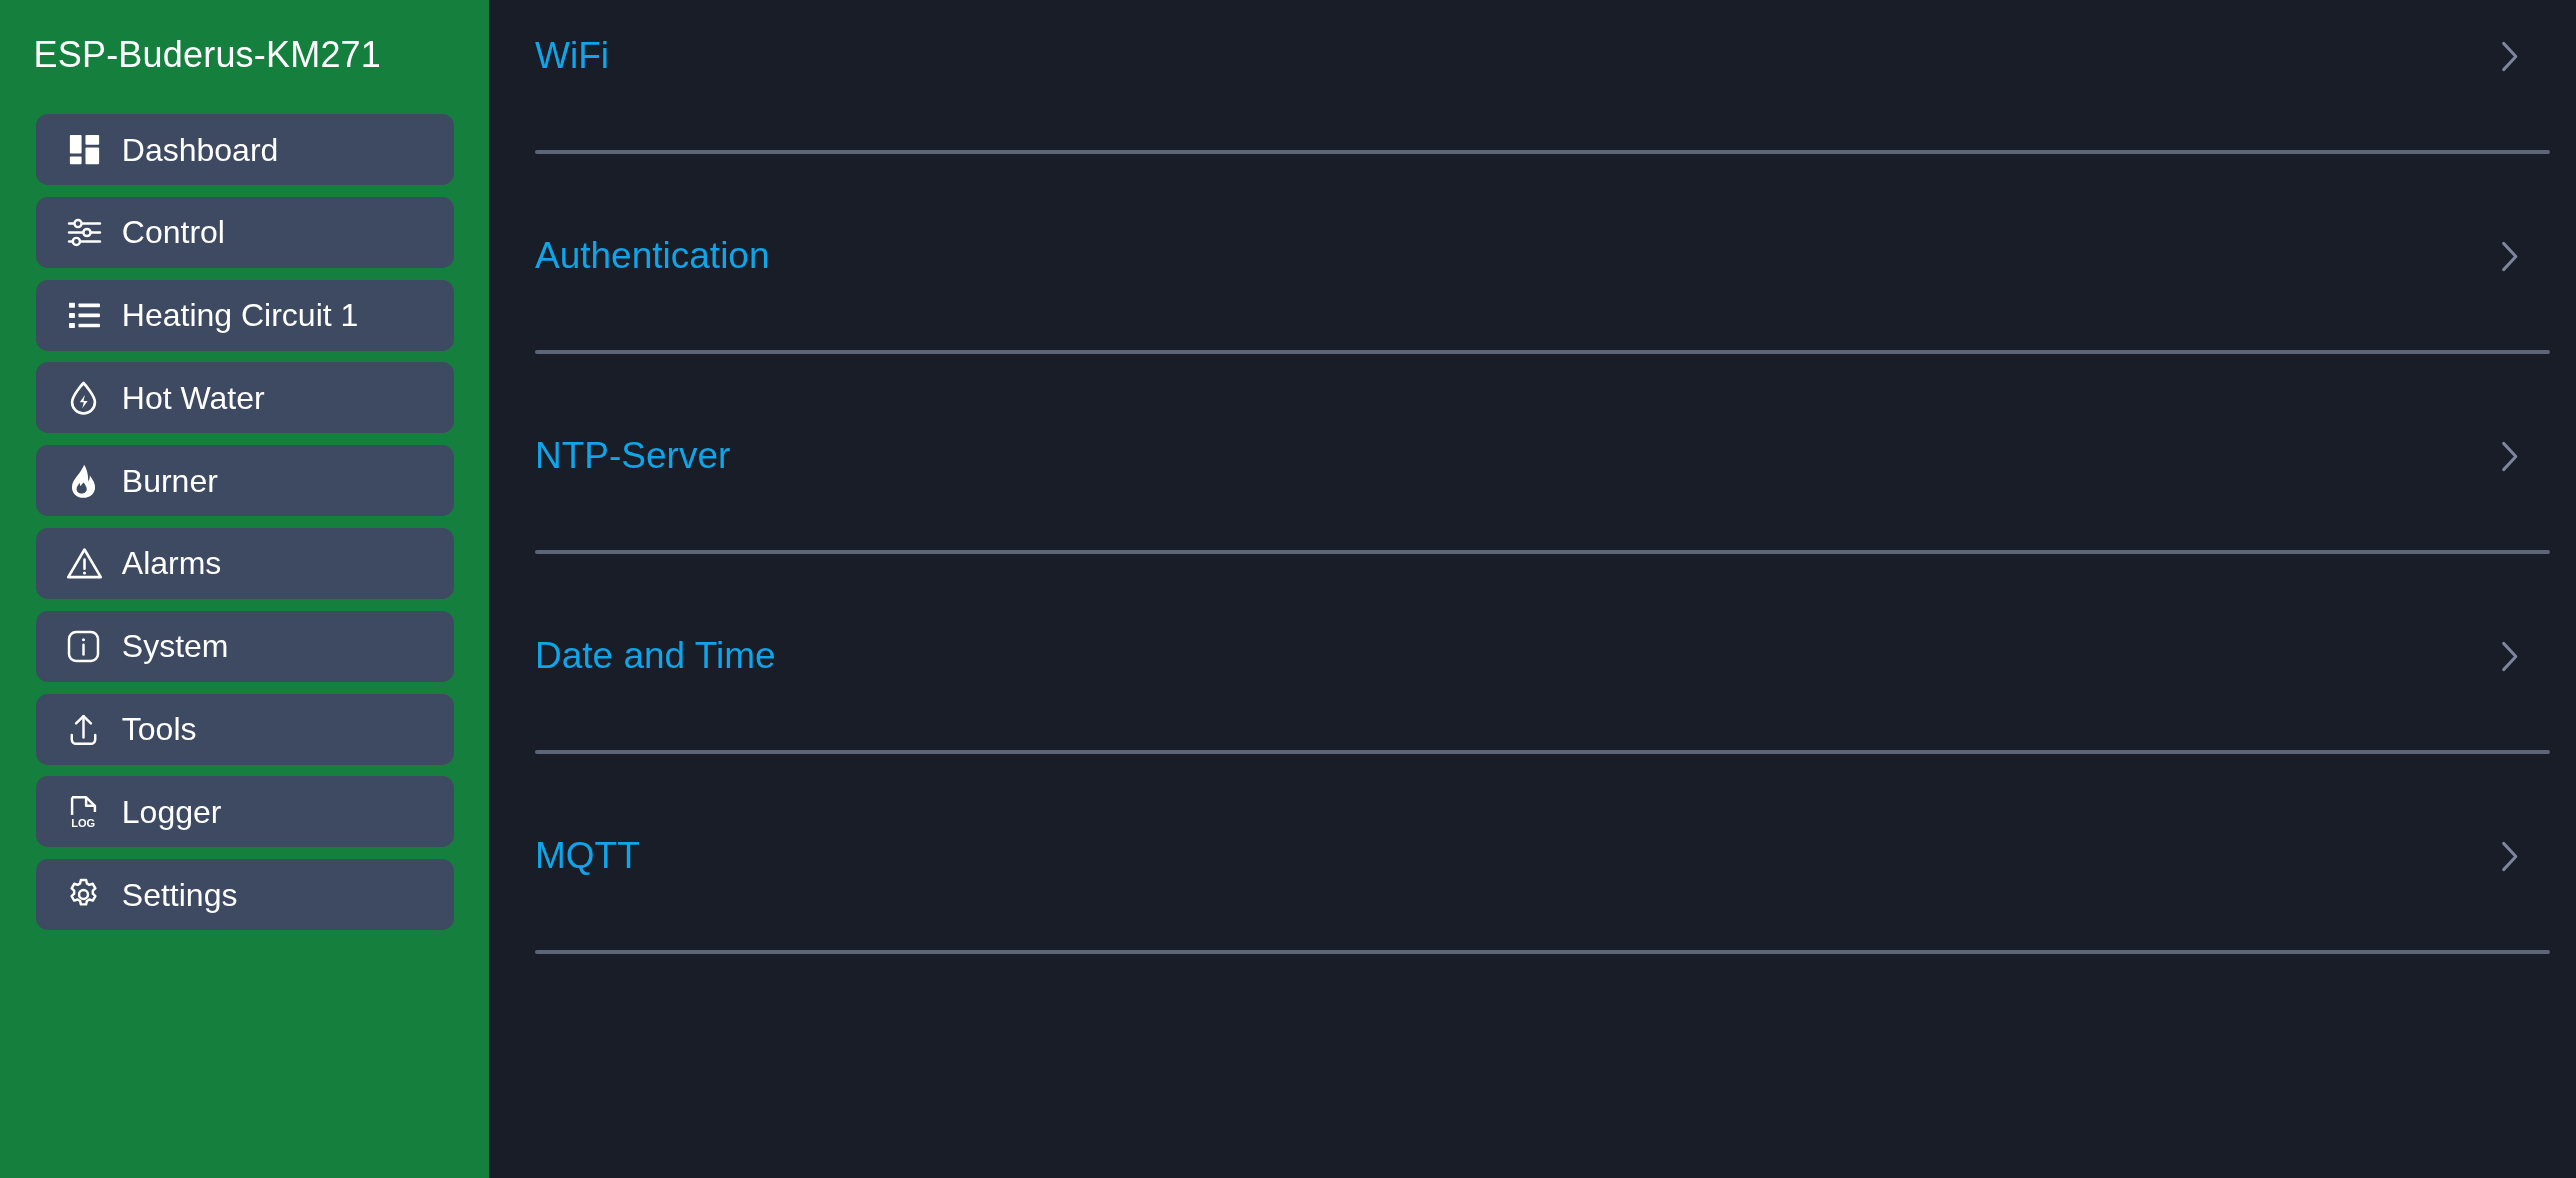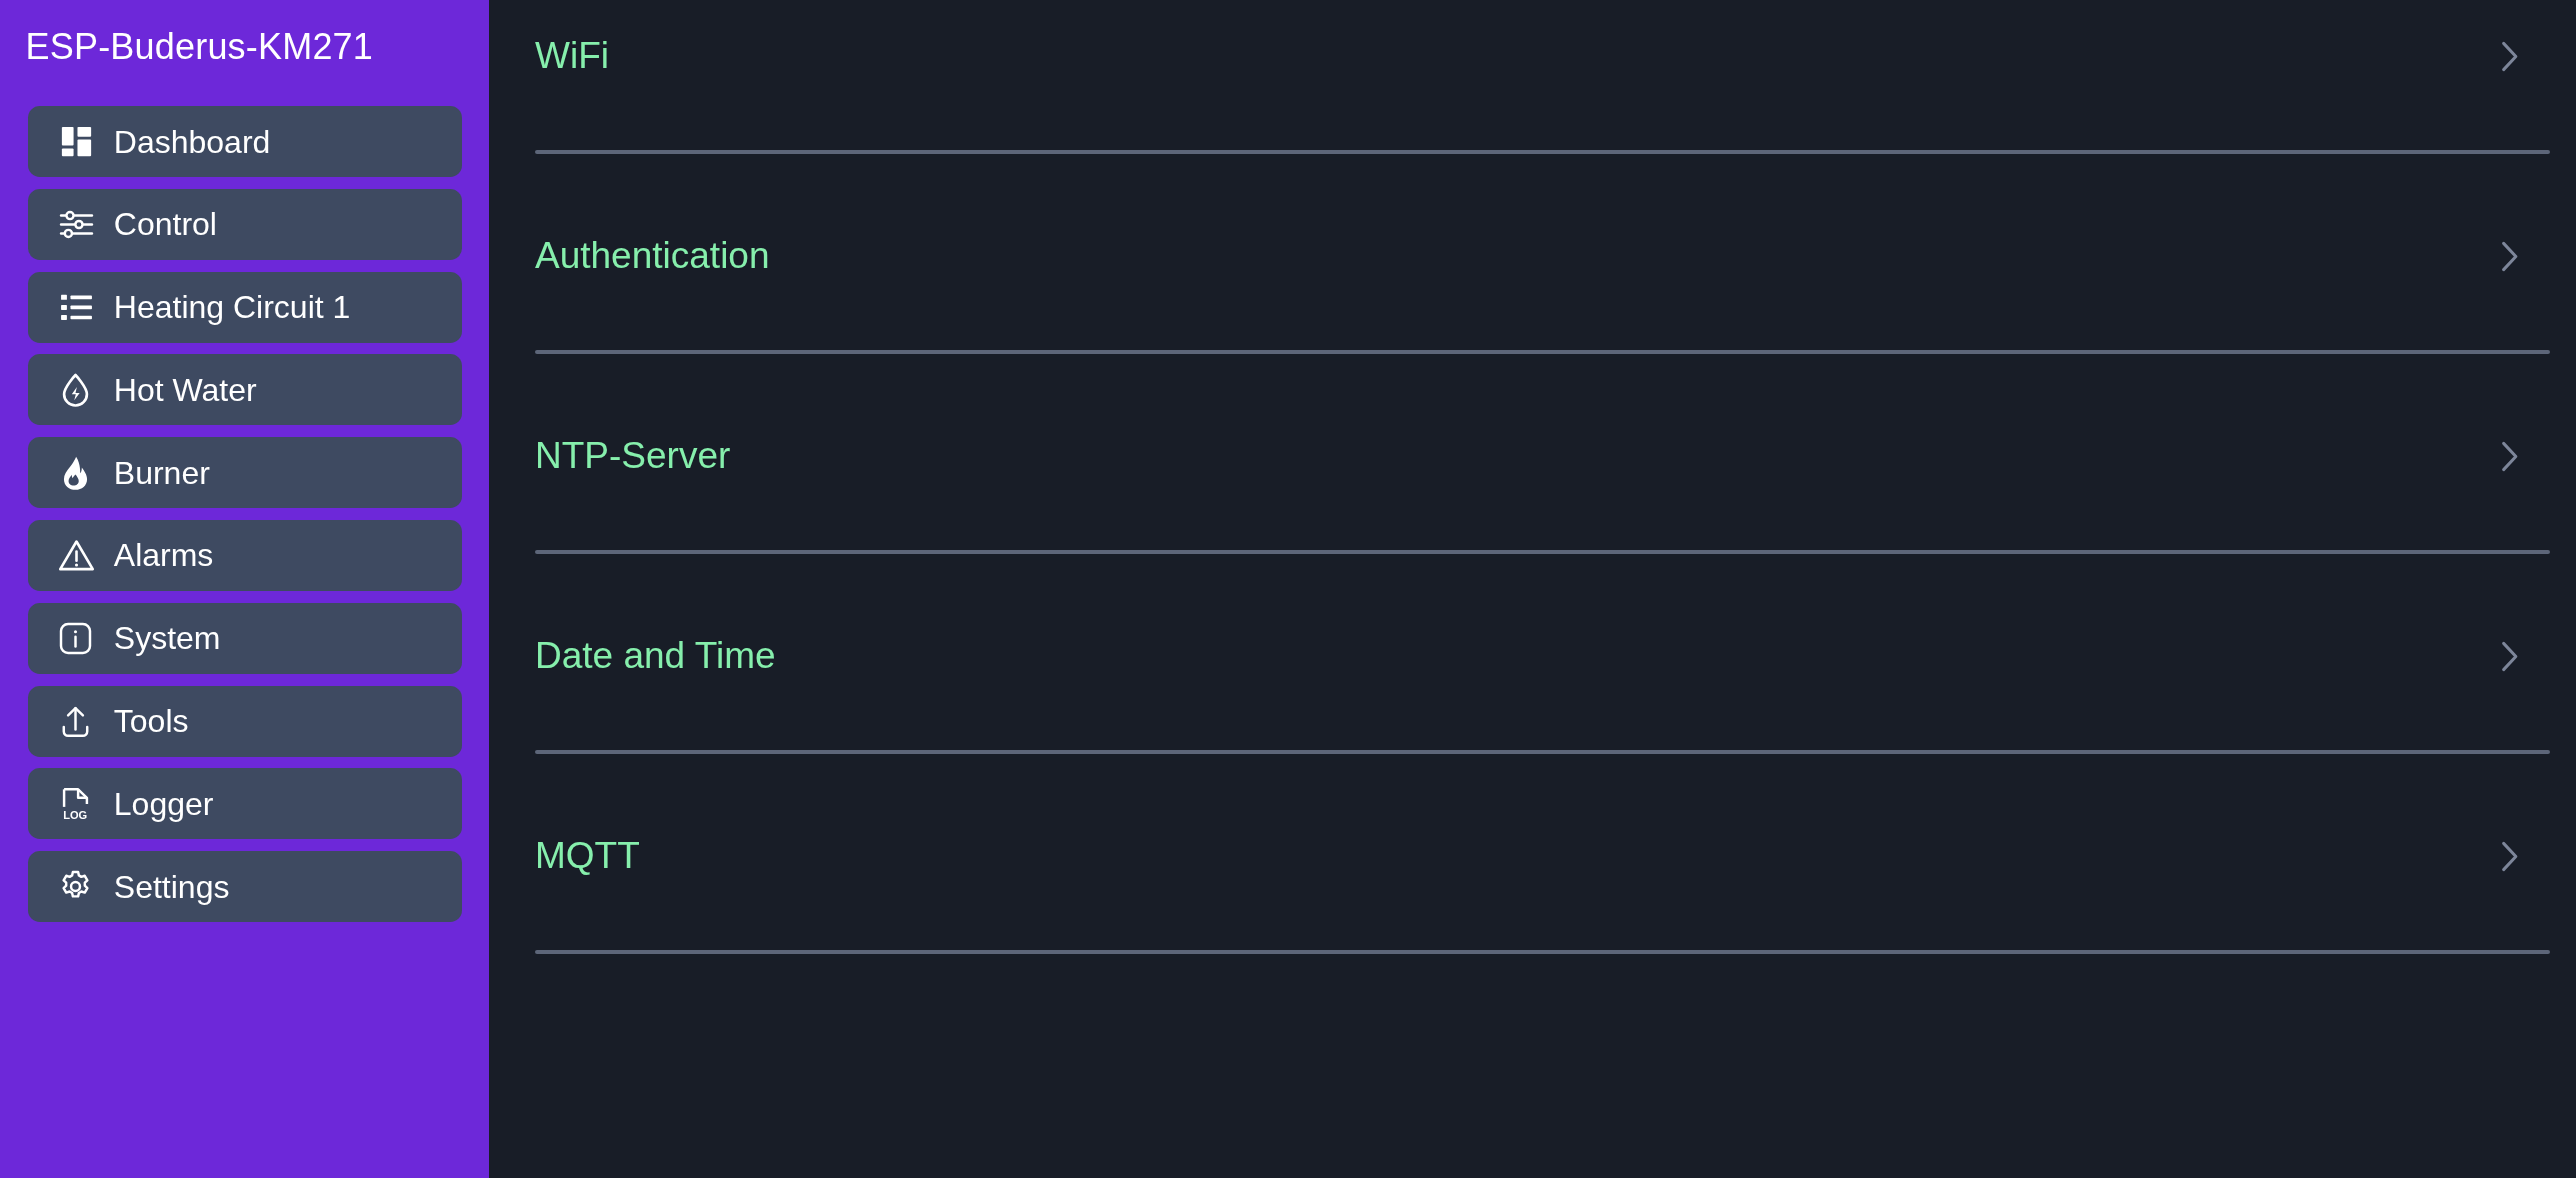--- a/index.html
+++ b/index.html
@@ -14,23 +14,23 @@
   .app {
     display: flex;
     width: 2576px;
     height: 1179px;
   }
 
   
   .sidebar {
     width: 489px;
     height: 1179px;
-    background: #6d28d9;
+    background: #15803d;
     flex: 0 0 489px;
-    padding: 0;
+    padding: 8px;
     position: relative;
   }
   .brand {
     height: 94px;
     display: flex;
     align-items: center;
     padding-left: 25.5px;
     color: #ffffff;
     font-size: 36px;
     letter-spacing: 0.2px;
@@ -94,21 +94,21 @@
     position: absolute;
     left: 46px;
     right: 26.5px;
     top: 0;
     height: 200px;
   }
   .row-title {
     position: absolute;
     top: 37px;
     left: 0;
-    color: #86efac;
+    color: #0ea5e9;
     font-size: 37px;
     line-height: 1;
     font-weight: 400;
     white-space: nowrap;
   }
   .row-chev {
     position: absolute;
     top: 39px;
     right: 24.6px;
     width: 29.5px;

